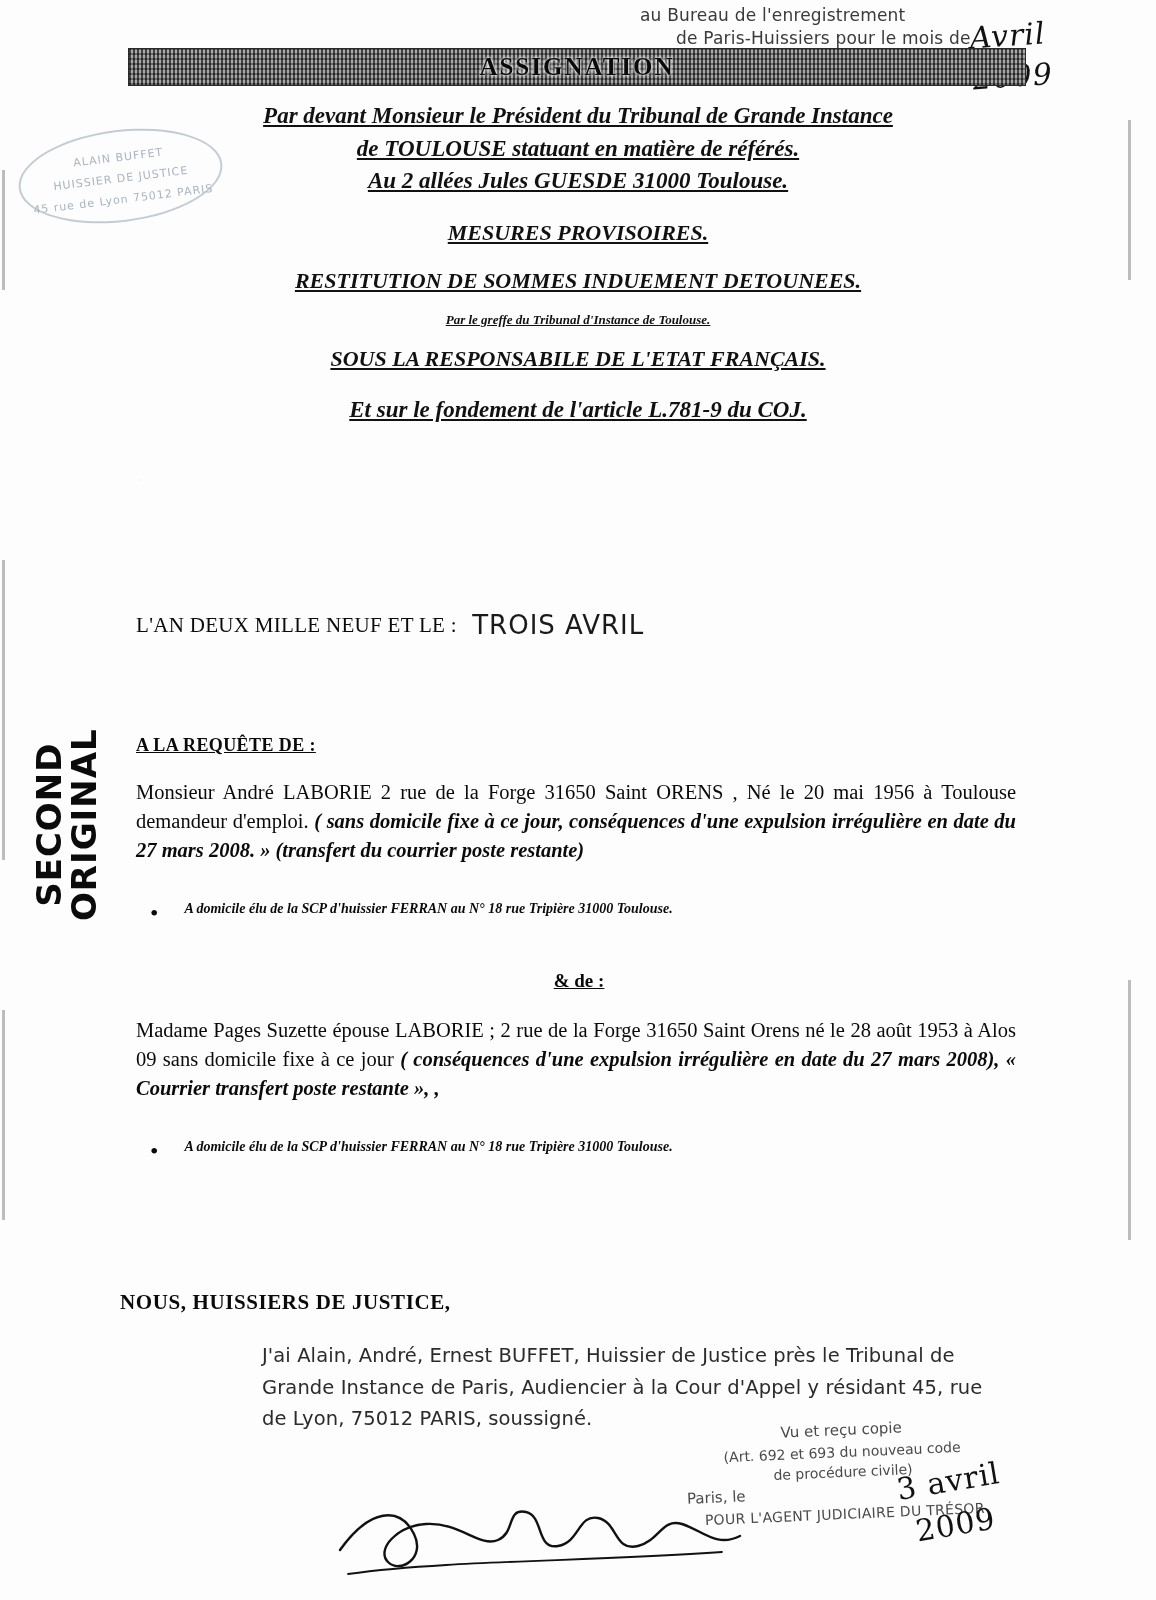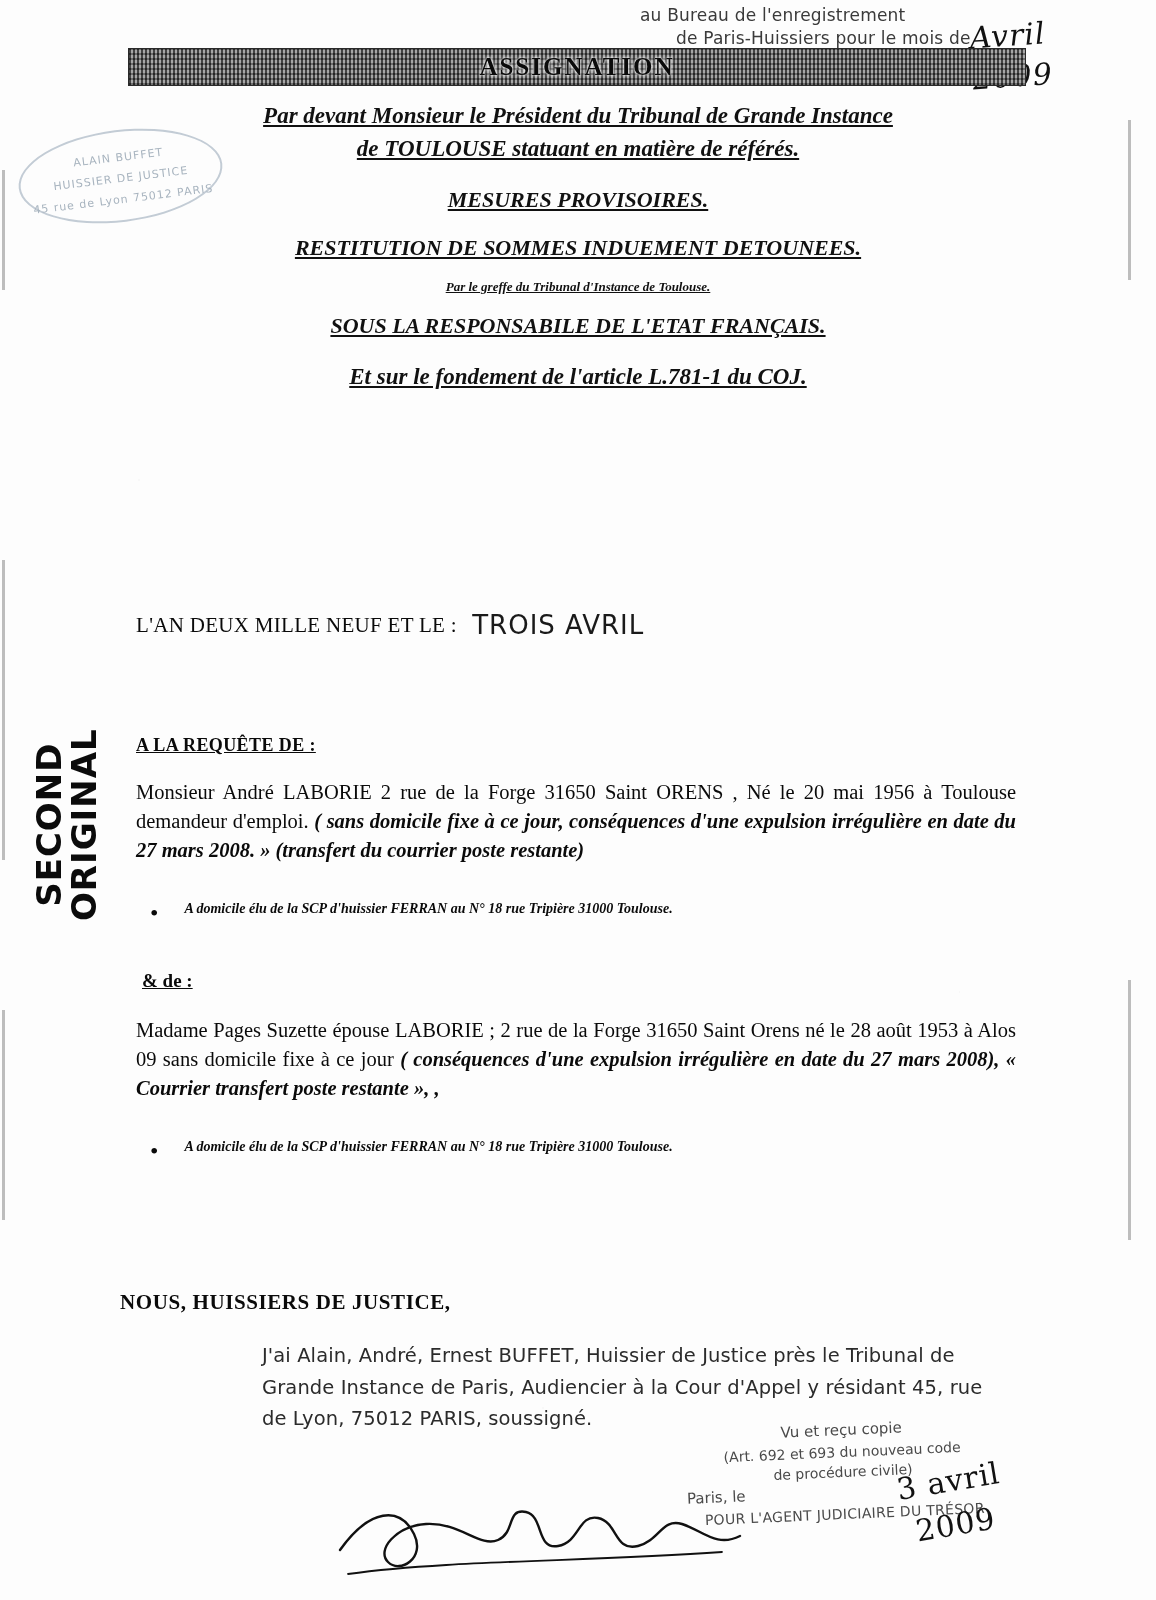--- a/index.html
+++ b/index.html
@@ -208,20 +208,21 @@
     font-style: italic;
     font-weight: bold;
     font-size: 14px;
     line-height: 1.4;
   }
   .sec-title2 {
     font-weight: bold;
     font-size: 19px;
     text-decoration: underline;
     margin: 42px 0 24px 6px;
+    text-align: center;
   }
 
   
   .nous {
     position: absolute;
     top: 1290px;
     left: 120px;
     width: 916px;
     text-align: left;
     font-weight: bold;
@@ -313,30 +314,31 @@
 
   <div class="oval-stamp">
     <div>ALAIN BUFFET</div>
     <div>HUISSIER DE JUSTICE</div>
     <div>45 rue de Lyon 75012 PARIS</div>
   </div>
 
   <div class="headings">
     <div class="h-line u">Par devant Monsieur le Président du Tribunal de Grande Instance</div>
     <div class="h-line u">de TOULOUSE statuant en matière de référés.</div>
+    <div class="h-line u">Au 2 allées Jules GUESDE 31000 Toulouse.</div>
     <div class="h-gap-1"></div>
     <div class="h-caps">MESURES PROVISOIRES.</div>
     <div class="h-gap-1"></div>
     <div class="h-caps">RESTITUTION DE SOMMES INDUEMENT DETOUNEES.</div>
     <div class="h-gap-2"></div>
     <div class="h-small">Par le greffe du Tribunal d'Instance de Toulouse.</div>
     <div class="h-gap-2"></div>
     <div class="h-caps">SOUS LA RESPONSABILE DE L'ETAT FRANÇAIS.</div>
     <div class="h-gap-1"></div>
-    <div class="h-line u">Et sur le fondement de l'article L.781-1 du COJ.</div>
+    <div class="h-line u">Et sur le fondement de l'article L.781-9 du COJ.</div>
   </div>
 
   <div class="dateline">
     <span class="label">L'AN DEUX MILLE NEUF ET LE :</span>
     <span class="hand">TROIS AVRIL</span>
   </div>
 
   <div class="side-stamp">
     <div>SECOND</div>
     <div>ORIGINAL</div>

